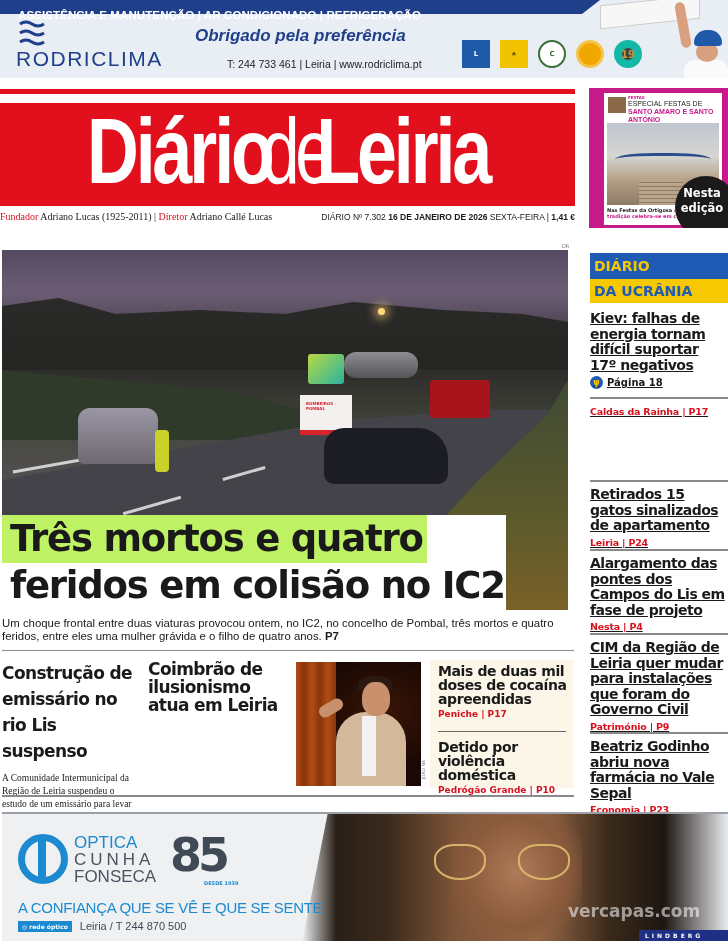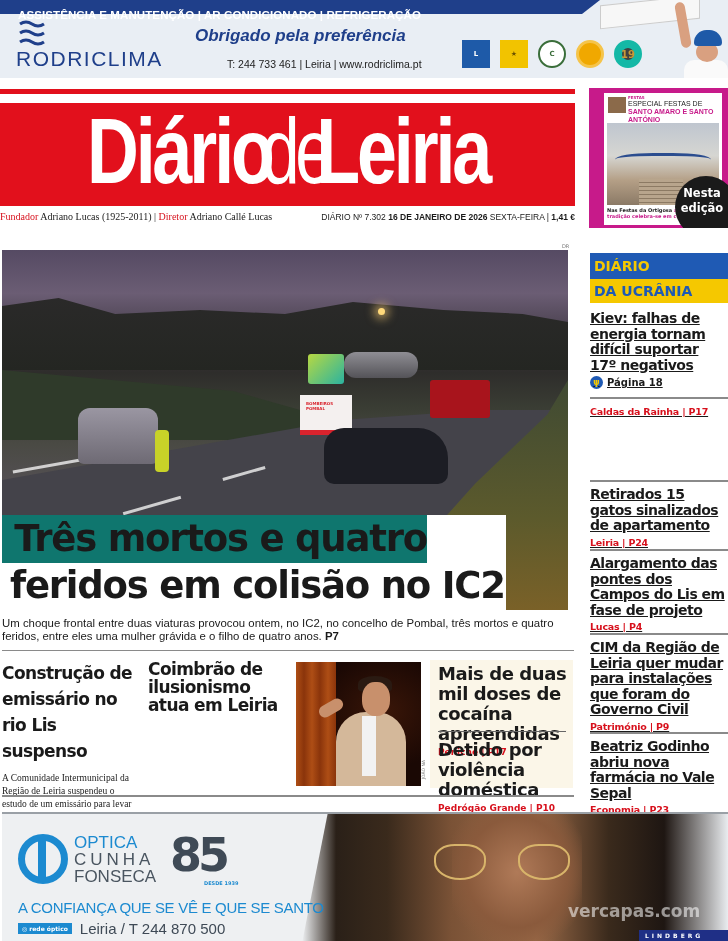--- a/index.html
+++ b/index.html
@@ -88,21 +88,21 @@
   .lead-photo .tent { position: absolute; left: 298px; top: 145px; width: 52px; height: 40px; background: #f4f0ef; border-bottom: 5px solid #d9232d; }
   .lead-photo .tent span { position: absolute; left: 6px; top: 6px; font-size: 4px; color: #d9232d; font-weight: bold; }
   .lead-photo .firetruck { position: absolute; left: 428px; top: 130px; width: 60px; height: 38px; background: #a8141c; border-radius: 3px; }
   .lead-photo .wreck { position: absolute; left: 322px; top: 178px; width: 124px; height: 56px; background: #1c1d24; border-radius: 20px 30px 10px 10px; }
   .lead-photo .minivan { position: absolute; left: 76px; top: 158px; width: 80px; height: 56px; background: linear-gradient(180deg, #9a96a2, #6e6a74); border-radius: 12px 12px 6px 6px; }
   .lead-photo .worker1 { position: absolute; left: 153px; top: 180px; width: 14px; height: 42px; background: #c8d228; border-radius: 4px; }
   .lead-photo .lamp { position: absolute; left: 376px; top: 58px; width: 7px; height: 7px; border-radius: 50%; background: #ffd97a; box-shadow: 0 0 10px 4px rgba(255,210,120,0.6); }
   .lead-photo .lane { position: absolute; height: 3px; background: #e8e8e8; opacity: 0.85; }
 
   .lead-headline { position: absolute; left: 2px; top: 515px; background: #fff; }
-  .lead-headline .l1 { display: block; width: 425px; height: 48px; background: #0f766e; padding: 2px 0 0 8px; text-align: right; }
+  .lead-headline .l1 { display: block; width: 425px; height: 48px; background: #bef264; padding: 2px 0 0 8px; }
   .lead-headline .l2 { display: block; width: 504px; height: 48px; background: #fff; padding: 1px 0 0 8px; }
   .lead-headline span.txt { font-family: "DejaVu Sans", sans-serif; font-weight: bold; font-size: 37px; line-height: 44px; color: #1a1a1a; letter-spacing: -1.2px; white-space: nowrap; }
 
   .lead-summary { position: absolute; left: 2px; top: 617px; width: 570px; font-family: "Liberation Sans", sans-serif;
     font-size: 11.4px; line-height: 13px; color: #1a1a1a; }
   .lead-summary b { font-weight: bold; }
 
   .hr { position: absolute; height: 2px; background: #8a8a8a; }
 
   
@@ -124,21 +124,21 @@
     background: repeating-linear-gradient(90deg, #c85a18 0, #9e3c0c 8px, #c85a18 16px); opacity: 0.85; }
   .s2-photo .suit { position: absolute; left: 40px; top: 50px; width: 70px; height: 80px; background: #d4b89a; border-radius: 30px 30px 0 0; }
   .s2-photo .shirt { position: absolute; left: 66px; top: 54px; width: 14px; height: 60px; background: #f2f2f2; }
   .s2-photo .head { position: absolute; left: 66px; top: 20px; width: 28px; height: 34px; background: #c8906c; border-radius: 45%; }
   .s2-photo .hair { position: absolute; left: 62px; top: 14px; width: 34px; height: 16px; background: #2a1a12; border-radius: 50% 50% 20% 20%; }
   .s2-photo .hand { position: absolute; left: 22px; top: 40px; width: 26px; height: 12px; background: #c8906c; border-radius: 6px; transform: rotate(-30deg); }
   .s2-credit { position: absolute; left: 421px; top: 760px; font-size: 4.5px; color: #777; writing-mode: vertical-rl; transform: rotate(180deg); }
 
   .brief-box { position: absolute; left: 430px; top: 660px; width: 143px; height: 128px; background: #fbf6e8; }
   .brief { position: absolute; left: 8px; width: 134px; }
-  .brief .story-h { font-size: 18px; line-height: 20px; letter-spacing: -0.4px; }
+  .brief .story-h { font-size: 14px; line-height: 14px; letter-spacing: -0.4px; }
   .brief .src { font-family: "DejaVu Sans", sans-serif; font-weight: bold; font-size: 9px; color: #d7101c; margin-top: 3px; }
   .brief-sep { position: absolute; left: 8px; top: 71px; width: 128px; height: 1px; background: #666; }
 
   
   .side { position: absolute; left: 590px; width: 138px; text-decoration: underline; }
   .ukr { position: absolute; left: 590px; top: 253px; width: 138px; }
   .ukr .blue { height: 26px; background: #1f5ab4; color: #f5c800; font-family: "DejaVu Sans", sans-serif; font-weight: bold; font-size: 14px; line-height: 26px; padding-left: 4px; }
   .ukr .yel { height: 24px; background: #f5c800; color: #1f5ab4; font-family: "DejaVu Sans", sans-serif; font-weight: bold; font-size: 14px; line-height: 24px; padding-left: 4px; }
   .side .story-h { font-size: 14px; line-height: 15.5px; letter-spacing: -0.5px; }
   .side .src { font-family: "DejaVu Sans", sans-serif; font-weight: bold; font-size: 9.5px; color: #d7101c; margin-top: 3px; letter-spacing: -0.2px; }
@@ -159,21 +159,21 @@
   .ad-bot .logo-circle { position: absolute; left: 16px; top: 20px; width: 50px; height: 50px; border-radius: 50%; border: 7px solid #1c8ad0; }
   .ad-bot .logo-fig { position: absolute; left: 36px; top: 24px; width: 8px; height: 44px; background: #1c8ad0; border-radius: 4px; }
   .ad-bot .brand { position: absolute; left: 72px; top: 20px; font-family: "Liberation Sans", sans-serif; font-size: 17px; line-height: 17px; color: #1c8ad0; }
   .ad-bot .brand .c { letter-spacing: 4px; color: #4a5560; }
   .ad-bot .brand .f { color: #4a5560; text-align: center; }
   .ad-bot .num85 { position: absolute; left: 168px; top: 14px; font-family: "DejaVu Sans", sans-serif; font-size: 46px; font-weight: bold; color: #3f4a56; letter-spacing: -4px; }
   .ad-bot .desde { position: absolute; left: 202px; top: 66px; font-size: 5px; color: #1c8ad0; font-weight: bold; text-align: center; line-height: 6px; }
   .ad-bot .tagline { position: absolute; left: 16px; top: 85px; font-family: "Liberation Sans", sans-serif; font-size: 15px; color: #1c8ad0; letter-spacing: -0.3px; }
   .ad-bot .contact-row { position: absolute; left: 16px; top: 106px; display: flex; align-items: center; gap: 8px; }
   .ad-bot .net { background: #1c8ad0; color: #fff; font-size: 6px; padding: 2px 4px; font-weight: bold; }
-  .ad-bot .phone { font-family: "Liberation Sans", sans-serif; font-size: 15px; color: #3f4a56; }
+  .ad-bot .phone { font-family: "Liberation Sans", sans-serif; font-size: 11px; color: #3f4a56; }
   .ad-bot .lindberg { position: absolute; left: 637px; top: 116px; width: 89px; height: 11px; background: #1f2f86; color: #fff;
     font-size: 6px; letter-spacing: 3px; line-height: 11px; padding-left: 6px; font-weight: bold; }
   .ad-bot .watermark { position: absolute; left: 566px; top: 87px; font-family: "DejaVu Sans", sans-serif; font-weight: bold; font-size: 17px; color: rgba(255,255,255,0.55); }
 </style>
 </head>
 <body>
 
 <div class="ad-top">
   <div class="band"></div>
   <div class="band-text">ASSISTÊNCIA E MANUTENÇÃO | AR CONDICIONADO | REFRIGERAÇÃO</div>
@@ -322,21 +322,21 @@
 <div class="side-sep" style="top:480px"></div>
 
 <div class="side" style="top:487px">
   <div class="story-h">Retirados 15 gatos sinalizados de apartamento</div>
   <div class="src">Leiria | P24</div>
 </div>
 <div class="side-sep" style="top:549px"></div>
 
 <div class="side" style="top:556px">
   <div class="story-h">Alargamento das pontes dos Campos do Lis em fase de projeto</div>
-  <div class="src">Lucas | P4</div>
+  <div class="src">Nesta | P4</div>
 </div>
 <div class="side-sep" style="top:633px"></div>
 
 <div class="side" style="top:640px">
   <div class="story-h">CIM da Região de Leiria quer mudar para instalações que foram do Governo Civil</div>
   <div class="src">Património | P9</div>
 </div>
 <div class="side-sep" style="top:732px"></div>
 
 <div class="side" style="top:739px">
@@ -351,20 +351,20 @@
   <div class="glasses-r"></div>
   <div class="logo-circle"></div>
   <div class="logo-fig"></div>
   <div class="brand">
     <div>OPTICA</div>
     <div class="c">CUNHA</div>
     <div class="f">FONSECA</div>
   </div>
   <div class="num85">85</div>
   <div class="desde">DESDE 1939</div>
-  <div class="tagline">A CONFIANÇA QUE SE VÊ E QUE SE SANTO</div>
+  <div class="tagline">A CONFIANÇA QUE SE VÊ E QUE SE SENTE</div>
   <div class="contact-row">
     <span class="net">◎ rede óptico</span>
     <span class="phone">Leiria / T 244 870 500</span>
   </div>
   <div class="watermark">vercapas.com</div>
   <div class="lindberg">LINDBERG</div>
 </div>
 
 </body></html>

